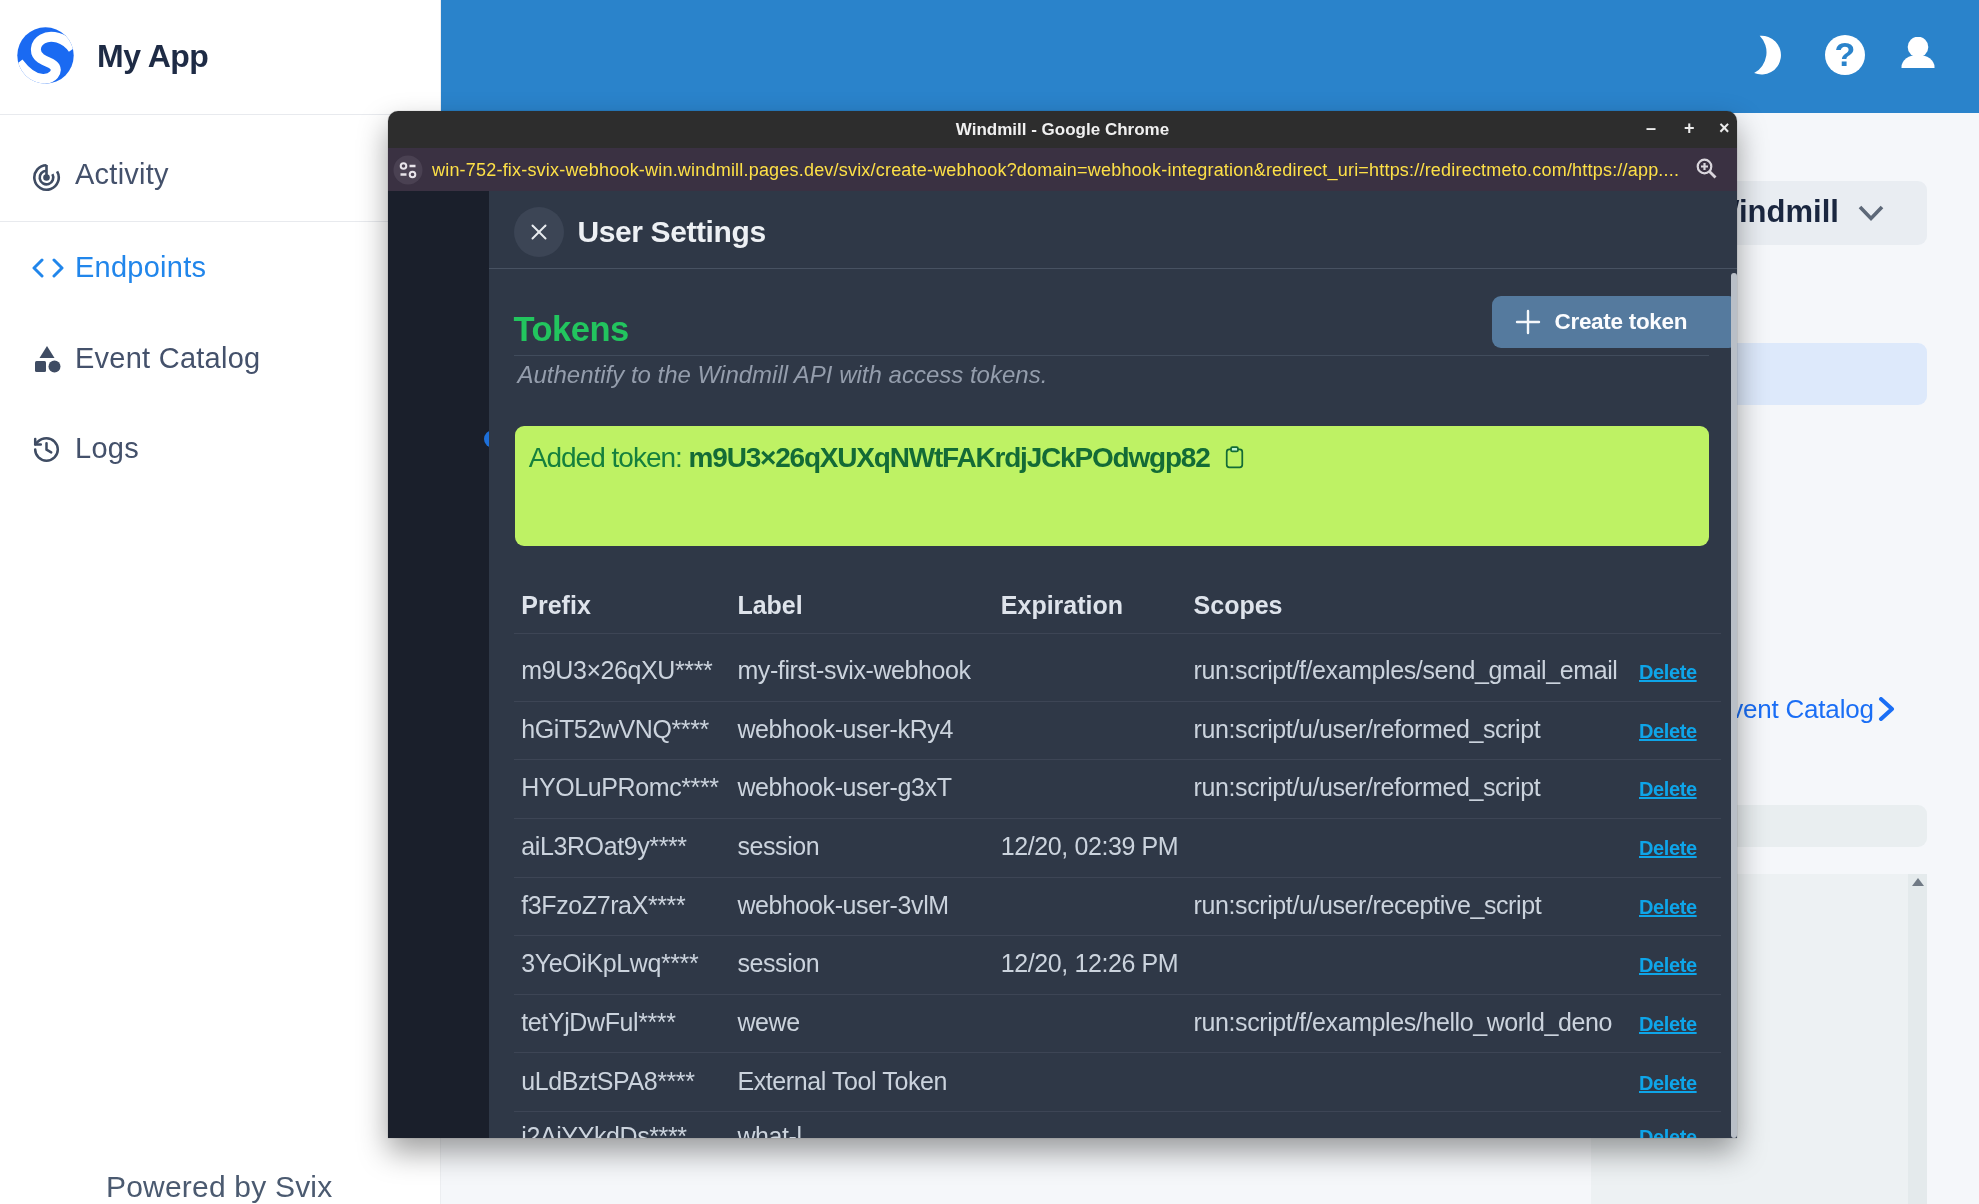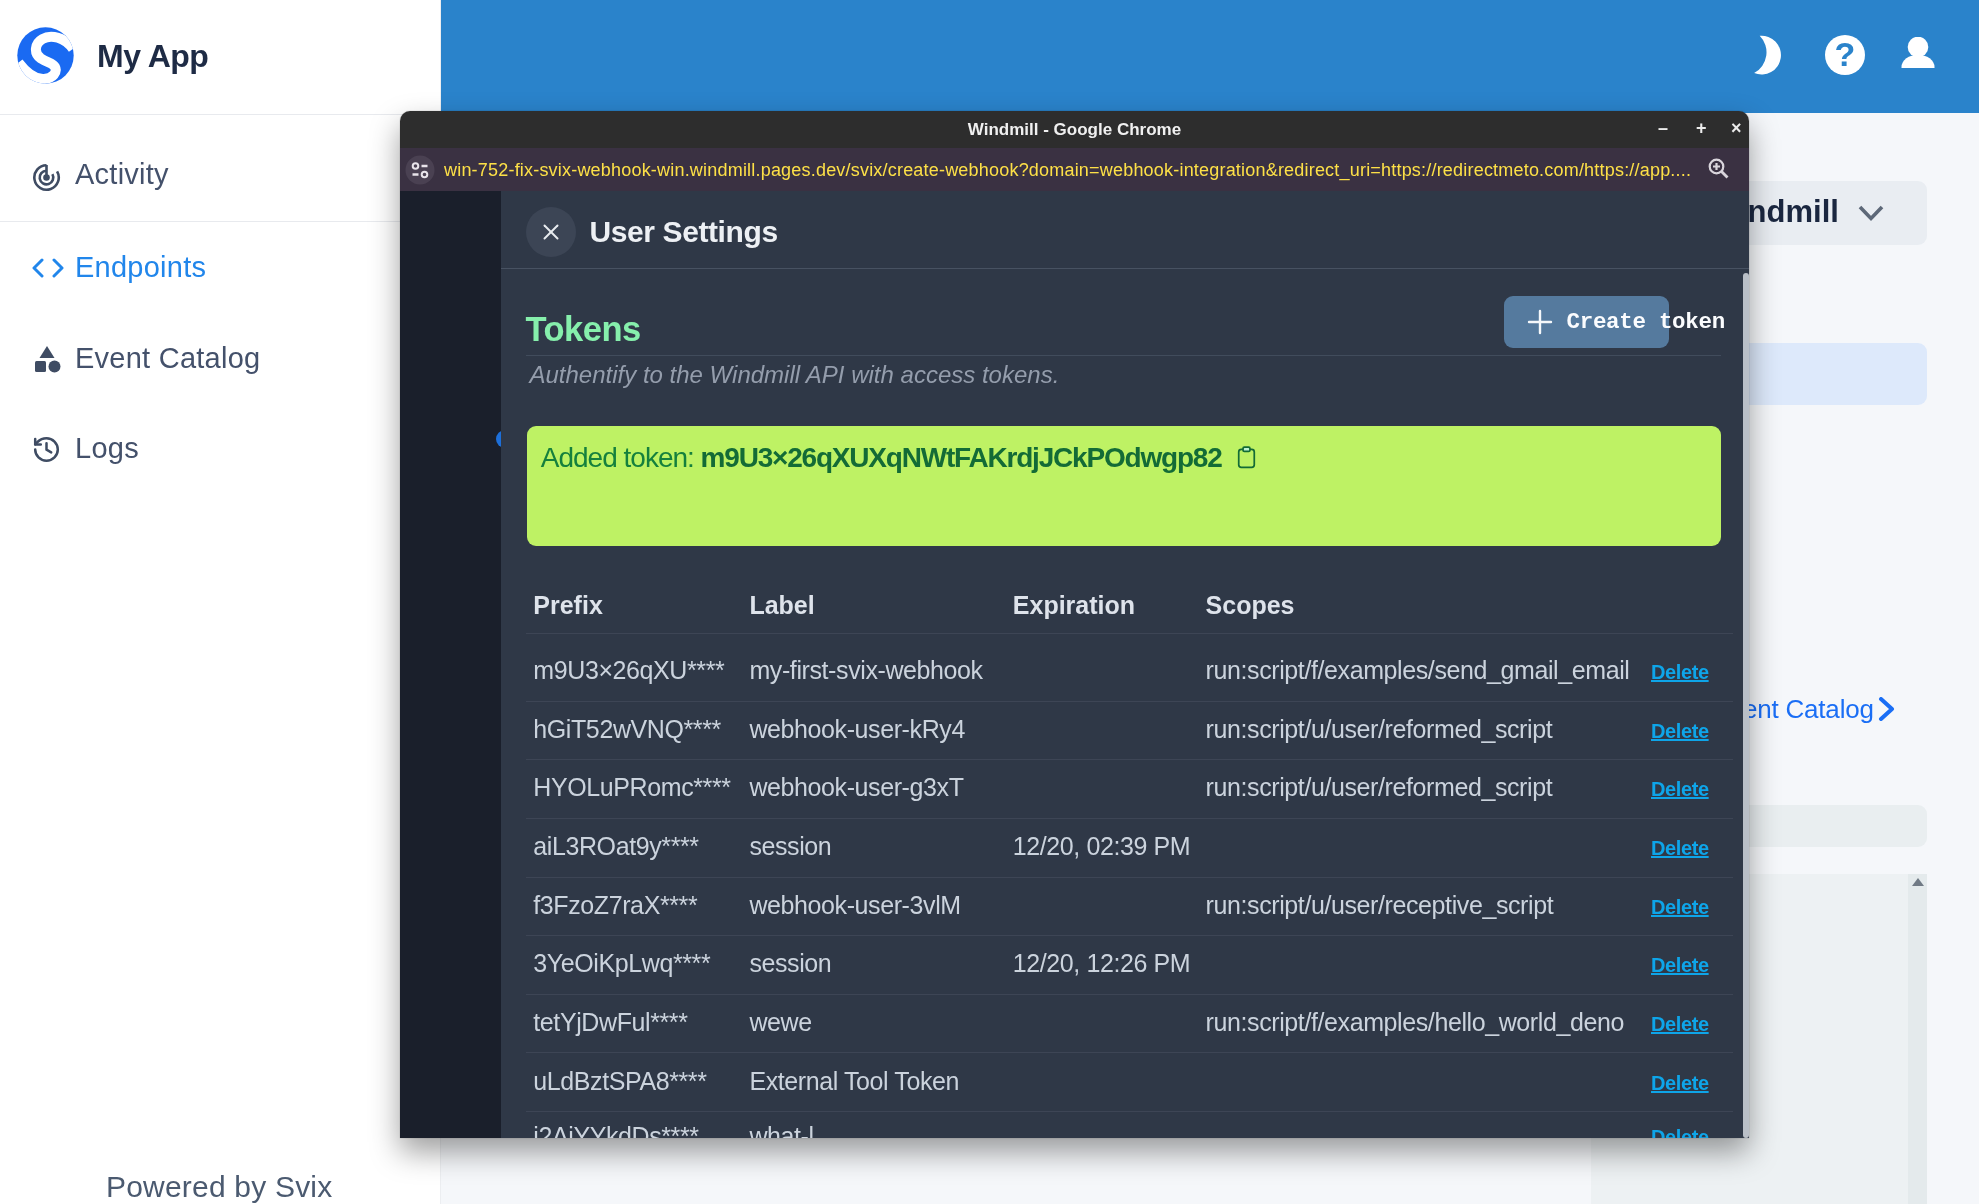--- a/index.html
+++ b/index.html
@@ -14,38 +14,38 @@
   .micon { position:absolute; left:32px; }
   #myapp { position:absolute; left:97px; top:38px; font-size:32px; font-weight:bold; color:#1e2b45; letter-spacing:-0.5px; }
   #powered { position:absolute; left:106px; top:1170px; font-size:30px; color:#4b5a70; letter-spacing:0.2px; }
 
   #topbar { position:absolute; left:441px; top:0; width:1538px; height:113px; background:#2a83cb; }
 
   #appcontent { position:absolute; left:441px; top:113px; width:1538px; height:1091px; background:#f5f7fa; }
 
   
   #cwin { position:absolute; left:388px; top:111px; width:1349px; height:1027px; border-radius:10px 10px 0 0;
-          box-shadow:0 14px 30px rgba(0,0,0,.38), 0 0 1px rgba(0,0,0,.5); overflow:hidden;margin-left:12px; }
+          box-shadow:0 14px 30px rgba(0,0,0,.38), 0 0 1px rgba(0,0,0,.5); overflow:hidden; }
   #titlebar { position:absolute; left:0; top:0; width:1349px; height:37px; background:#2d2d2d; }
   #titlebar .t { position:absolute; left:0; top:0; width:1349px; height:37px; line-height:37px; text-align:center;
                  color:#f0f0f0; font-size:17px; font-weight:bold; }
   .wbtn { position:absolute; top:0; height:37px; line-height:35px; color:#ececec; font-size:18px; font-weight:bold; }
   #urlbar { position:absolute; left:0; top:37px; width:1349px; height:43px; background:#3a3142; }
   #urltxt { position:absolute; left:44px; top:0; height:43px; line-height:44px; font-size:18px; color:#fde047; letter-spacing:0.2px; }
   #page { position:absolute; left:0; top:80px; width:1349px; height:947px; background:#1a1f2b; }
 
   
   #modal { position:absolute; left:100.5px; top:0; width:1248.5px; height:947px; background:#2f3847; overflow:hidden; }
   #mhead { position:absolute; left:0; top:0; width:1248.5px; height:78px; border-bottom:1.5px solid #485262; }
   #xcirc { position:absolute; left:25.5px; top:16px; width:50px; height:50px; border-radius:50%; background:#3c4555; }
   #usertitle { position:absolute; left:89px; top:24px; font-size:30px; font-weight:bold; color:#edf0f4; letter-spacing:-0.4px; }
-  #tokensh { position:absolute; left:25px; top:119px; font-size:34.5px; font-weight:bold; color:#86efac; letter-spacing:-0.5px; }
+  #tokensh { position:absolute; left:25px; top:119px; font-size:34.5px; font-weight:bold; color:#22c55e; letter-spacing:-0.5px; }
   #tokdiv { position:absolute; left:25.7px; top:163.5px; width:1195.3px; height:1px; background:#414c5c; }
   #subt { position:absolute; left:29px; top:170px; font-size:24px; font-style:italic; color:#949dac; }
-  #createbtn { position:absolute; left:1003px; top:105px; width:165px; height:52px; border-radius:9px; background:#557a9e;font-family:Liberation Mono, monospace; }
+  #createbtn { position:absolute; left:1003px; top:105px; width:246px; height:52px; border-radius:9px; background:#557a9e; }
   #createbtn .txt { position:absolute; left:63px; top:0; height:52px; line-height:52px; font-size:22.5px; font-weight:bold; letter-spacing:-0.3px; color:#fbfcfe; white-space:nowrap; }
   #greenbox { position:absolute; left:26.3px; top:234.5px; width:1194.7px; height:120px; border-radius:9px; background:#bef264; }
   #gl1 { position:absolute; left:14px; top:16px; font-size:28px; color:#15803d; letter-spacing:-1px; }
   #gl1 b { color:#136b36; font-size:28px; letter-spacing:-1.2px; }
   #gl2 { position:absolute; left:25px; top:55.5px; font-size:23px; color:#15803d; letter-spacing:-1.35px; }
 
   
   .th { position:absolute; font-size:25px; font-weight:bold; color:#dee3eb; }
   .td { position:absolute; font-size:25px; color:#cbd3dd; white-space:nowrap; letter-spacing:-0.4px; }
   .rowdiv { position:absolute; left:25.7px; width:1207px; height:1px; background:#3d4555; }

